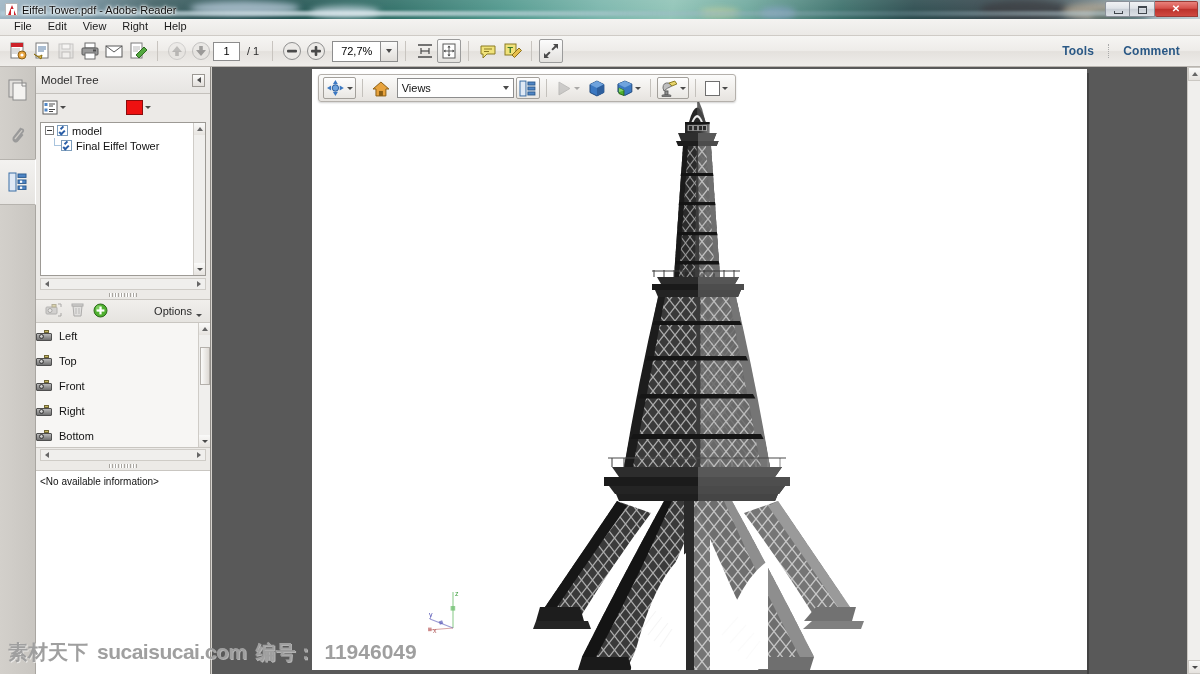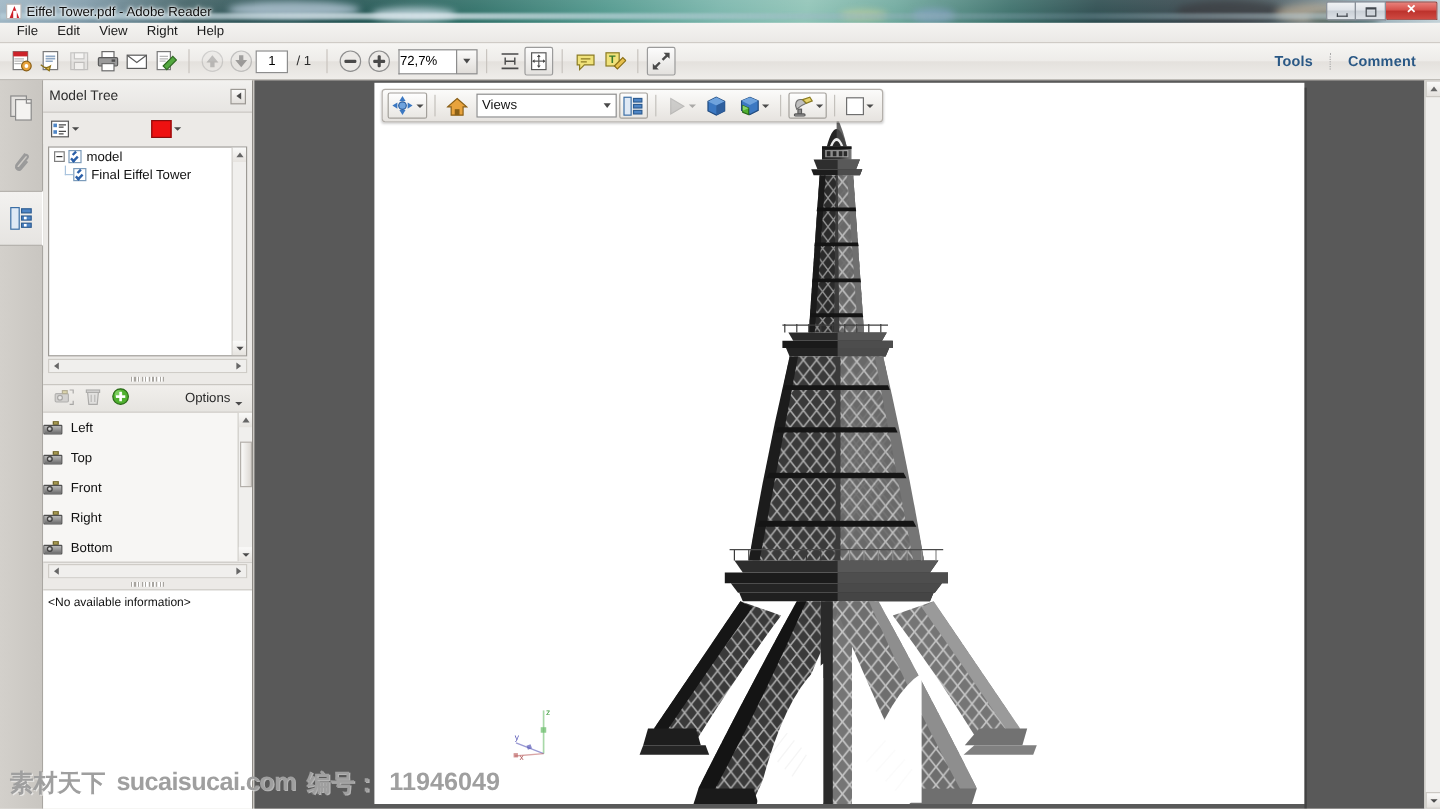--- a/index.html
+++ b/index.html
@@ -115,21 +115,21 @@
   }
   .tb-btn.framed { border: 1px solid #9b9b9b; background: linear-gradient(to bottom,#fcfcfc,#e3e1de); }
 
   .pagebox {
     width: 27px; height: 19px; border: 1px solid #8d8d8d; background: #fff;
     font-size: 11px; text-align: center; line-height: 17px; color: #000;
   }
   .pagecount { font-size: 11px; color: #2a2a2a; margin: 0 6px 0 7px; white-space: nowrap; }
   .zoombox {
     width: 48px; height: 21px; border: 1px solid #8d8d8d; border-right: none;
-    background: #fff; font-size: 11px; line-height: 19px;
+    background: #fff; font-size: 11px; text-align: center; line-height: 19px;
   }
   .zoomdrop {
     width: 18px; height: 21px; border: 1px solid #8d8d8d;
     background: linear-gradient(to bottom,#fbfbfa,#e0ddd9);
     display: flex; align-items: center; justify-content: center;
   }
   .caret-dn {
     width: 0; height: 0; border-left: 3.5px solid transparent;
     border-right: 3.5px solid transparent; border-top: 4px solid #4a4a4a;
   }
@@ -181,21 +181,21 @@
     height: 26px; display: flex; align-items: center; gap: 4px; padding: 0 6px;
     background: #eceae7;
   }
   .icon-btn-sm {
     display: flex; align-items: center; gap: 2px;
   }
   .swatch-red {
     width: 17px; height: 15px; background: #ee1111; border: 1px solid #8a0d0d;
   }
   .tree-box {
-    margin: 2px 4px 0 4px; height: 175px; background: #fff;
+    margin: 2px 4px 0 4px; height: 154px; background: #fff;
     border: 1px solid #9d9a95; position: relative; overflow: hidden;
   }
   .tree-row { display: flex; align-items: center; height: 15px; padding-left: 4px; white-space: nowrap; }
   .tree-row.child { padding-left: 20px; }
   .expander {
     width: 9px; height: 9px; border: 1px solid #7f7f7f; background: #fff;
     position: relative; margin-right: 3px; flex: 0 0 auto;
   }
   .expander::before {
     content: ""; position: absolute; left: 1px; top: 3px; width: 5px; height: 1px; background: #333;

